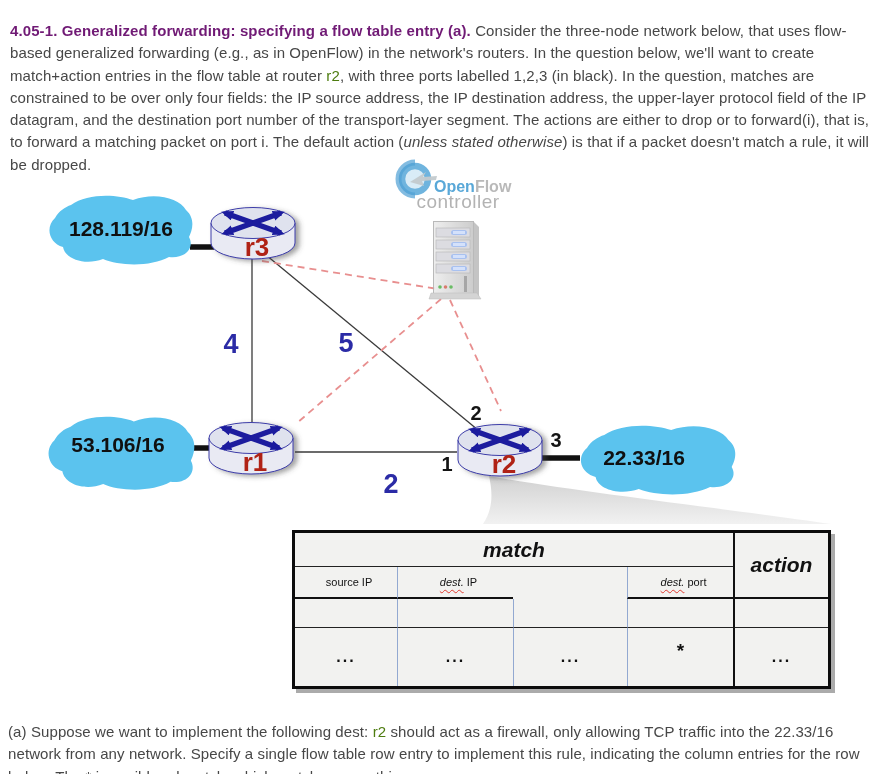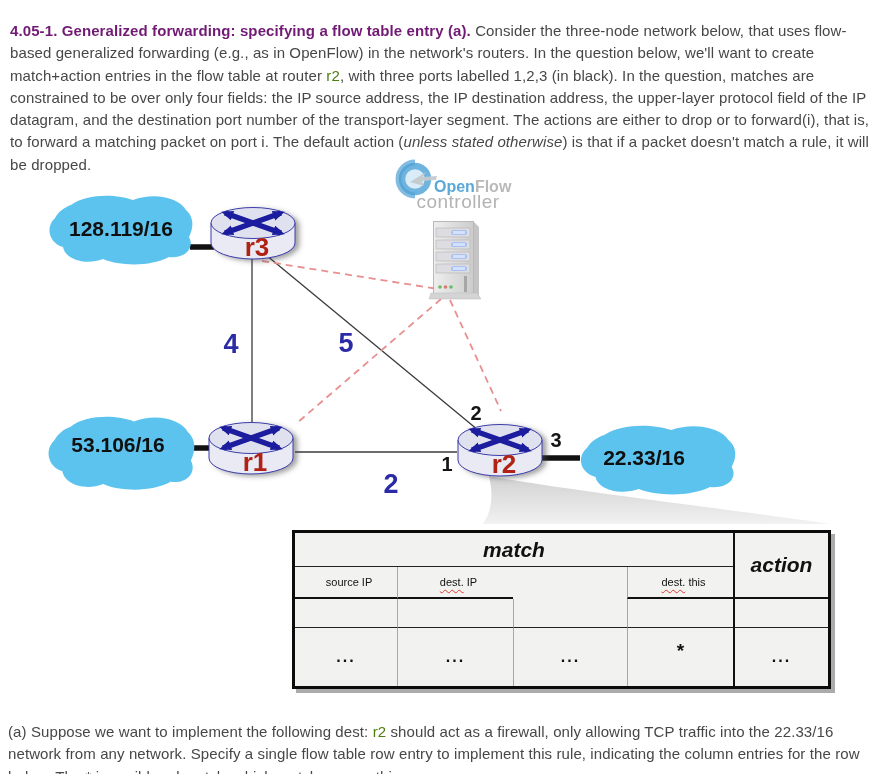--- a/index.html
+++ b/index.html
@@ -45,20 +45,21 @@
   .abl{border-left:2.5px solid #111;}
   .thin-b{border-bottom:1.5px solid #222;}
   .val{font-weight:bold;font-size:16px;letter-spacing:2px;}
   .star{font-size:19px;letter-spacing:0;align-items:flex-start;padding-top:12px;}
   .sq{
     text-decoration-line:underline;
     text-decoration-style:wavy;
     text-decoration-color:#e03a2f;
     text-decoration-thickness:1px;
     text-underline-offset:3px;
+    font-style:italic;
   }
 </style>
 </head>
 <body>
 
 <p class="para" id="intro">
   <b>4.05-1. Generalized forwarding: specifying a flow table entry (a).</b><span> Consider the three-node network below, that uses flow-based generalized forwarding (e.g., as in OpenFlow) in the network's routers. In the question below, we'll want to create match+action entries in the flow table at router </span><span class="red">r2</span><span>, with three ports labelled 1,2,3 (in black). In the question, matches are constrained to be over only four fields: the IP source address, the IP destination address, the upper-layer protocol field of the IP datagram, and the destination port number of the transport-layer segment. The actions are either to drop or to forward(i), that is, to forward a matching packet on port i. The default action (</span><span class="ital">unless stated otherwise</span><span>) is that if a packet doesn't match a rule, it will be dropped.</span>
 </p>
 
 <svg width="893" height="774" viewBox="0 0 893 774" style="position:absolute;left:0;top:0;">
@@ -196,21 +197,21 @@
   <div class="cell hd match-h">match</div>
   <div class="cell hd action-h">action</div>
 
   <div class="cell sub" style="grid-area:2/1">source IP</div>
   <div class="cell sub bl" style="grid-area:2/2">
       <span class="sq">dest.</span>
       <span style="white-space:pre"> IP</span>
     </div>
   <div class="cell sub bl" style="grid-area:2/4">
       <span class="sq">dest.</span>
-      <span style="white-space:pre"> this</span>
+      <span style="white-space:pre"> port</span>
     </div>
 
   <div class="cell thin-b" style="grid-area:3/1"></div>
   <div class="cell thin-b bl" style="grid-area:3/2"></div>
   <div class="cell thin-b bl" style="grid-area:3/3"></div>
   <div class="cell thin-b bl" style="grid-area:3/4"></div>
   <div class="cell thin-b abl" style="grid-area:3/5"></div>
 
   <div class="cell val" style="grid-area:4/1">...</div>
   <div class="cell val bl" style="grid-area:4/2">...</div>

